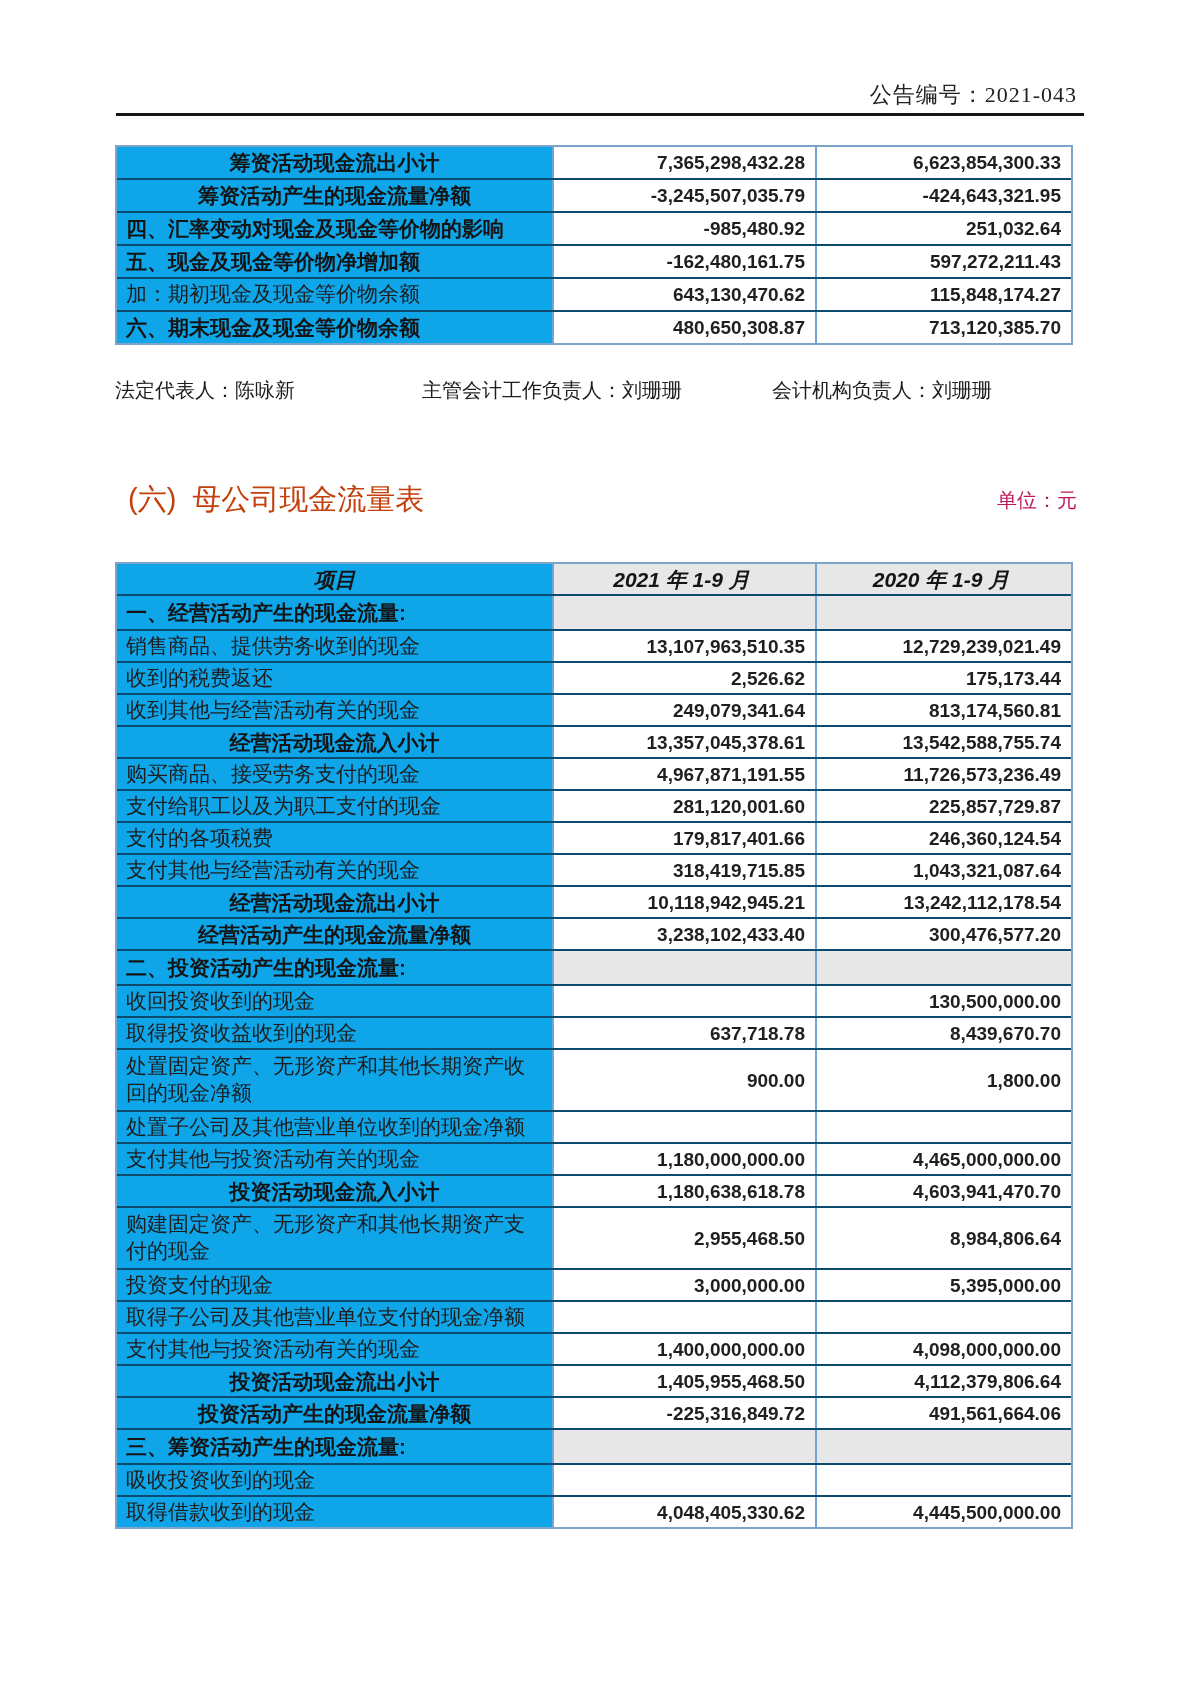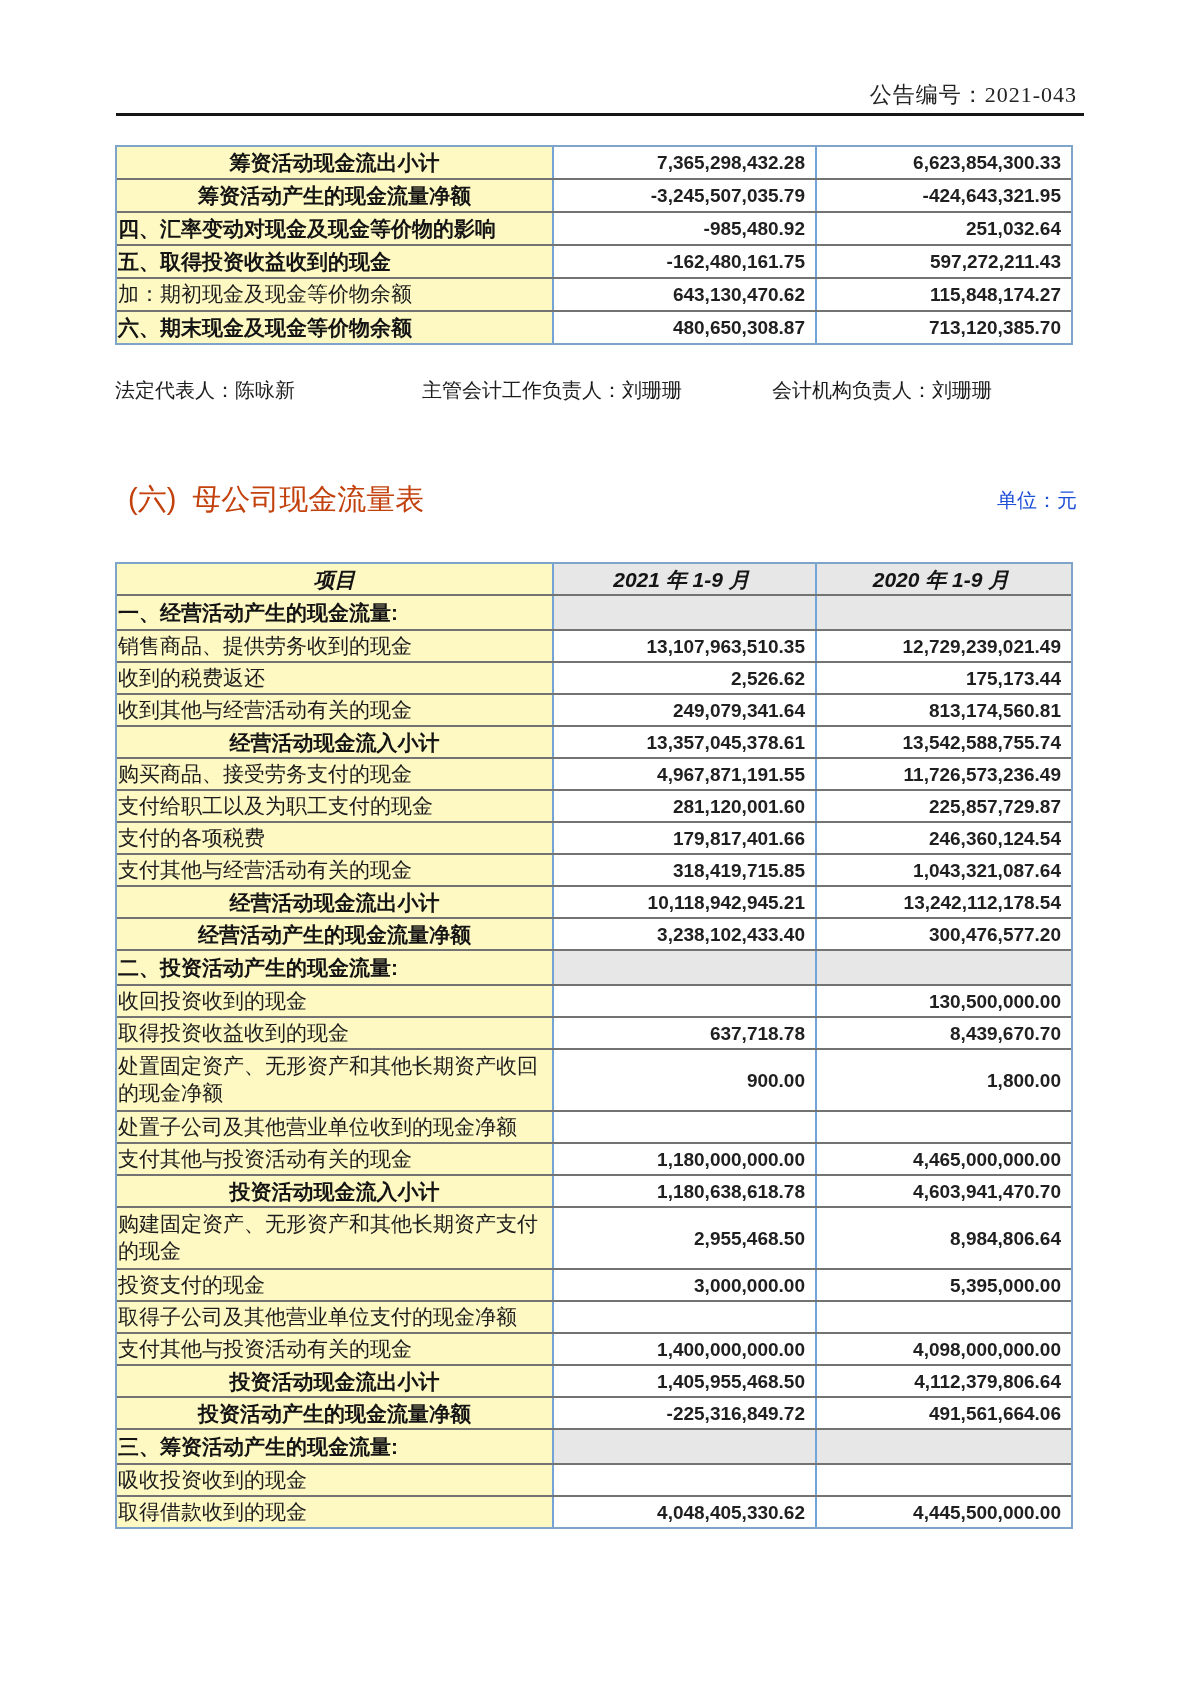--- a/index.html
+++ b/index.html
@@ -15,27 +15,27 @@
   .rule {
     position:absolute; left:116px; top:113px; width:968px; height:3px;
     background:#161616;
   }
   
   .tbl {
     position:absolute; left:115px; width:958px; box-sizing:border-box;
     border:2px solid #7FA4C9; background:#fff;
   }
   .tr { display:grid; grid-template-columns:435px 263px 256px; }
-  .tr + .tr { border-top:2px solid #737373; }
+  .tr + .tr { border-top:2px solid #0c4a6e; }
   .td {
     box-sizing:border-box; display:flex; align-items:center;
     line-height:27px; overflow:hidden;
   }
   .c1 {
-    background:#fef9c3; padding:1px 1px; justify-content:flex-start;
+    background:#0ea5e9; padding:1px 9px; justify-content:flex-start;
     font-size:21px;
   }
   .c2, .c3 {
     border-left:2px solid #74A3D6; background:#fff;
     justify-content:flex-end; padding:1px 10px 1px 4px;
     font-family:"Liberation Sans","DejaVu Sans",sans-serif;
     font-weight:700; font-size:19px; color:#1f1f1f;
   }
   
   .tr.itemb .c1, .tr.section .c1, .tr.subtotal .c1, .tr.hdr .td {
@@ -57,21 +57,21 @@
   .signatures { position:absolute; left:115px; top:377px; width:970px; height:30px; font-size:20px; }
   .signatures span { position:absolute; top:0; white-space:nowrap; }
   .sig1 { left:0; }
   .sig2 { left:307px; }
   .sig3 { left:657px; }
   .section-heading {
     position:absolute; left:128px; top:480px; font-size:29px; font-weight:400;
     font-family:"Liberation Sans","DejaVu Sans",sans-serif; color:#c2410c;
   }
   .section-heading .idx { margin-right:16px; }
-  .unit-label { position:absolute; top:487px; right:123px; font-size:20px; color:#1d4ed8; }
+  .unit-label { position:absolute; top:487px; right:123px; font-size:20px; color:#be185d; }
 </style>
 </head>
 <body>
 
 <div class="page">
 
   <div class="doc-number">公告编号：2021-043</div>
   <div class="rule"></div>
 
   <div class="tbl t1" id="top-table">
@@ -84,21 +84,21 @@
         <div class="td c1">筹资活动产生的现金流量净额</div>
         <div class="td c2">-3,245,507,035.79</div>
         <div class="td c3">-424,643,321.95</div>
       </div>
       <div class="tr itemb">
         <div class="td c1">四、汇率变动对现金及现金等价物的影响</div>
         <div class="td c2">-985,480.92</div>
         <div class="td c3">251,032.64</div>
       </div>
       <div class="tr itemb">
-        <div class="td c1">五、取得投资收益收到的现金</div>
+        <div class="td c1">五、现金及现金等价物净增加额</div>
         <div class="td c2">-162,480,161.75</div>
         <div class="td c3">597,272,211.43</div>
       </div>
       <div class="tr item">
         <div class="td c1">加：期初现金及现金等价物余额</div>
         <div class="td c2">643,130,470.62</div>
         <div class="td c3">115,848,174.27</div>
       </div>
       <div class="tr itemb">
         <div class="td c1">六、期末现金及现金等价物余额</div>

